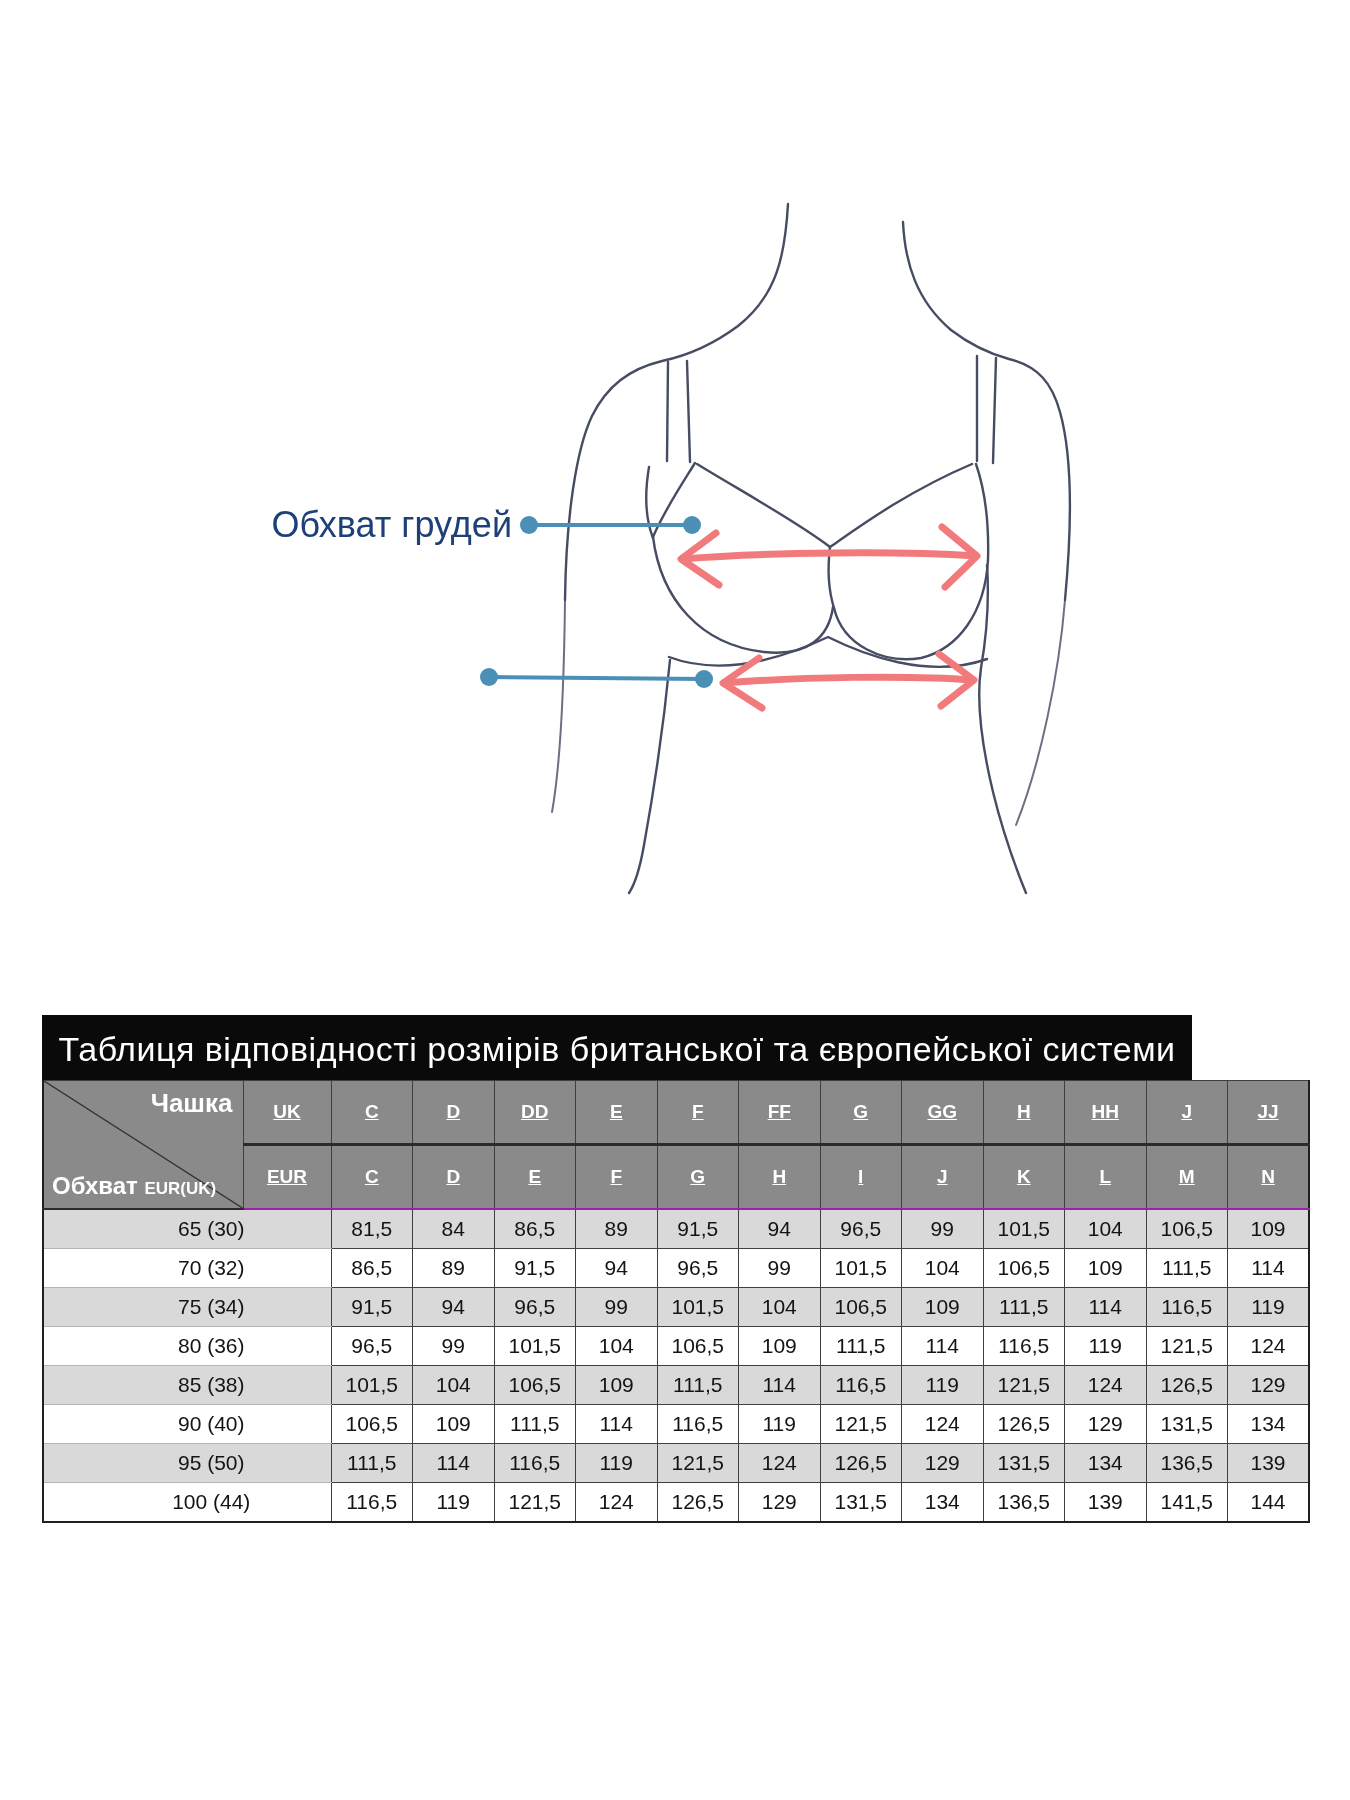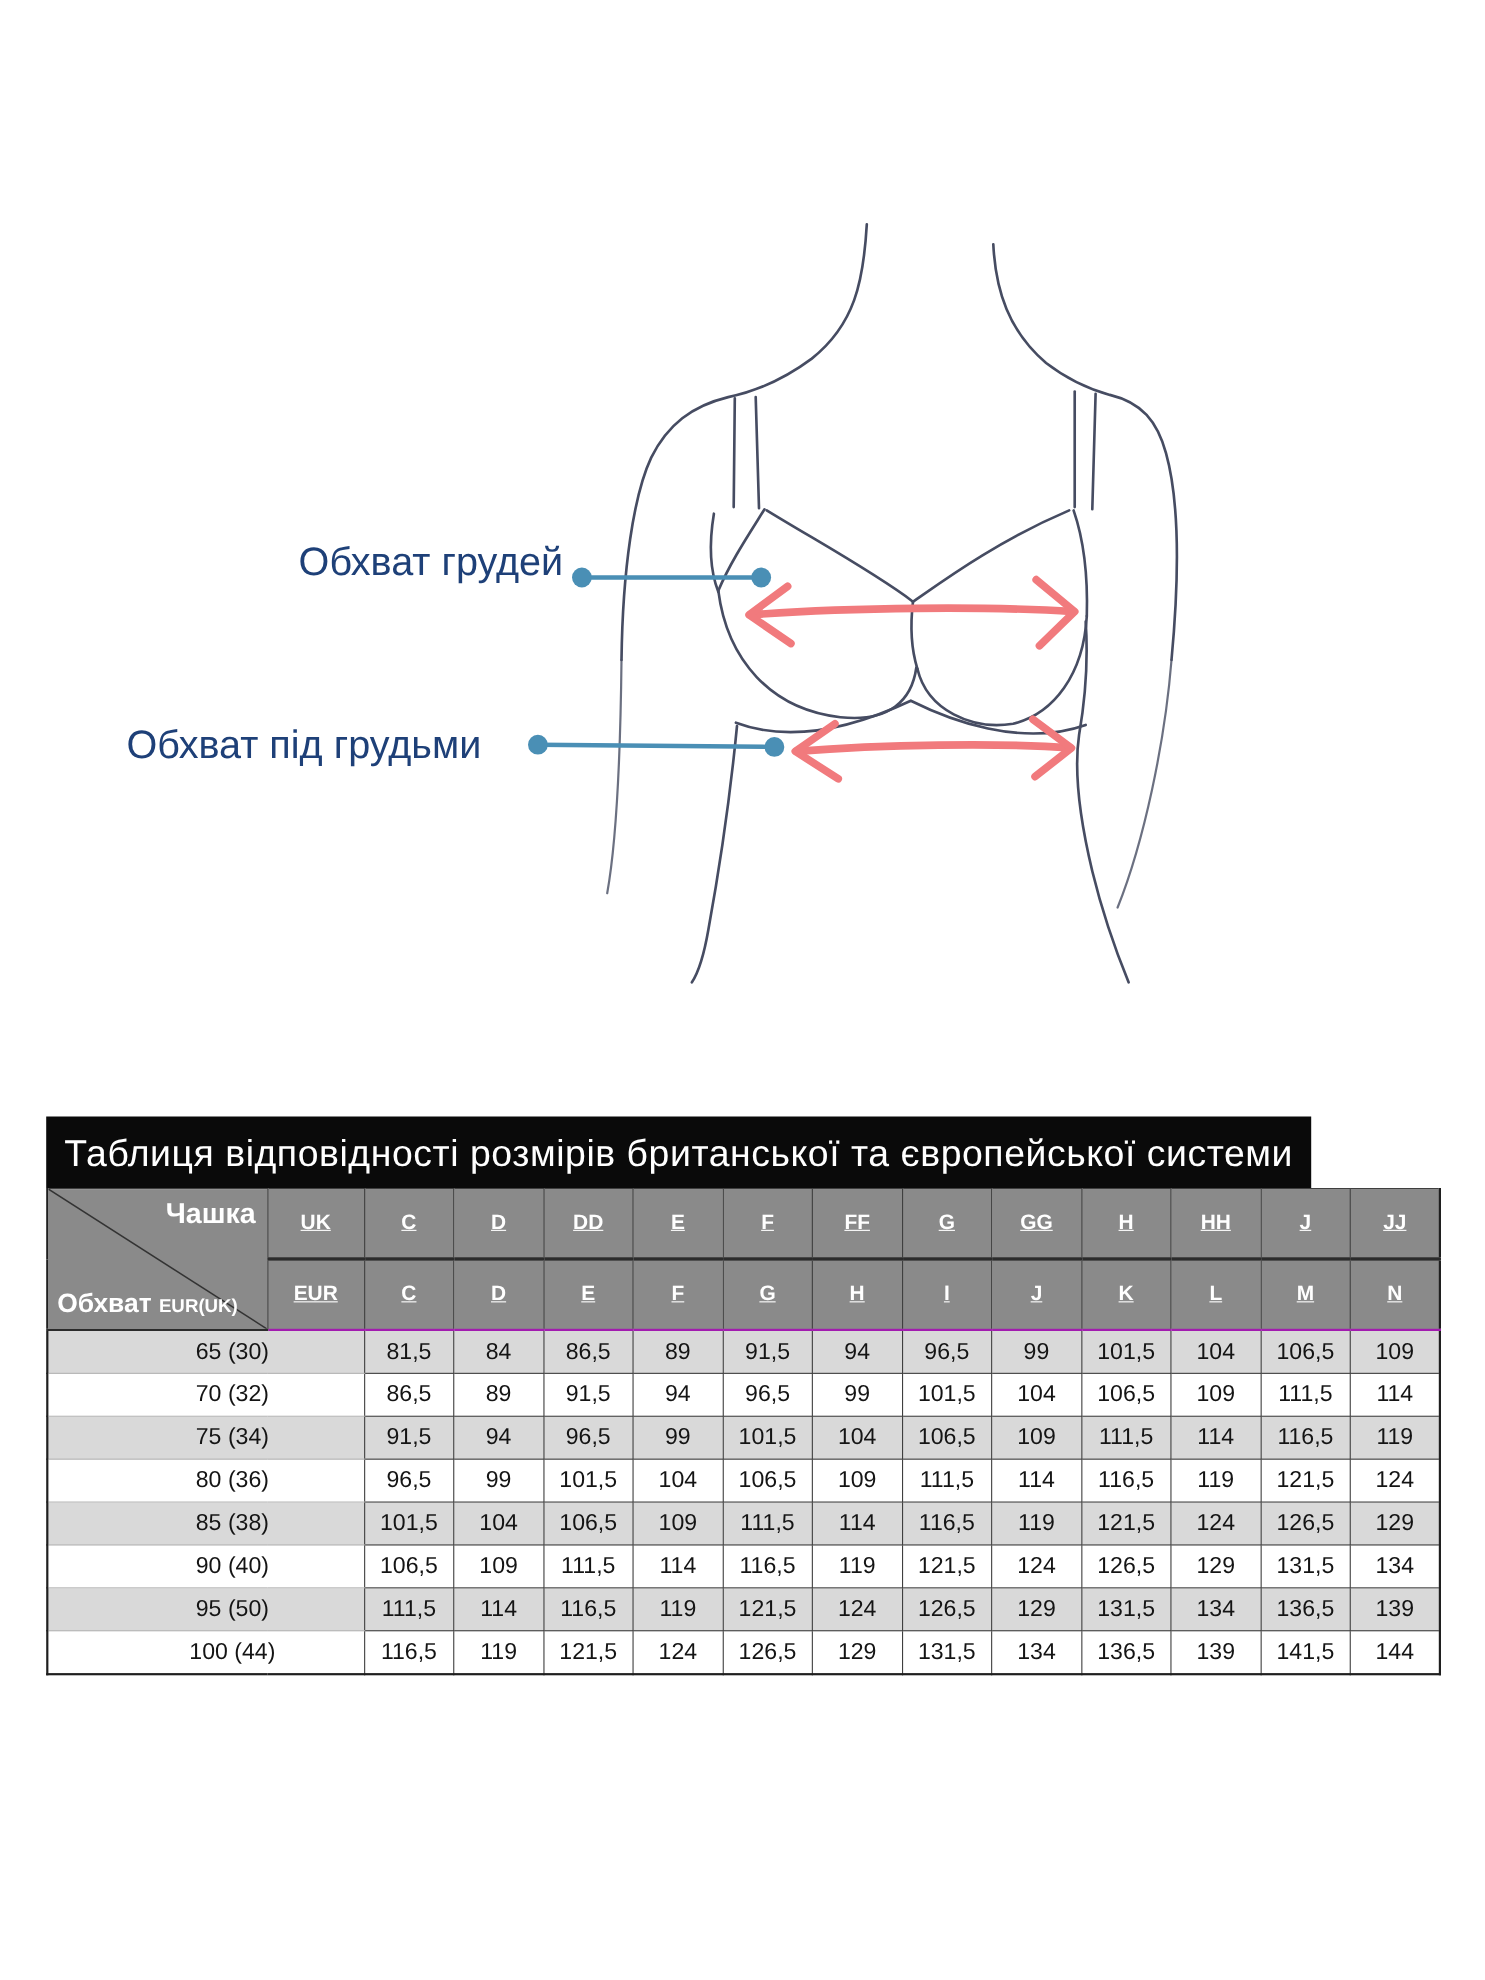--- a/index.html
+++ b/index.html
@@ -96,22 +96,21 @@
       <circle class="dot" cx="529" cy="525" r="9"></circle>
       <circle class="dot" cx="692" cy="525" r="9"></circle>
     </g>
     <g>
       <path class="conn" d="M 489,677 L 704,679"></path>
       <circle class="dot" cx="489" cy="677" r="9"></circle>
       <circle class="dot" cx="704" cy="679" r="9"></circle>
     </g>
   </svg>
 
-  <div class="callout right" style="left:160px;top:489px;width:352px;">Обхват грудей</div>
-  <div class="callout" style="left:115px;top:655px;">Обхват під грудьми</div>
+  <div class="callout right" style="left:160px;top:503px;width:352px;">Обхват грудей</div>
 
   <div class="table-wrap">
     <div class="table-title">Таблиця відповідності розмірів британської та європейської системи</div>
     <table class="size">
       <colgroup>
         <col class="c-band">
           <col class="c-sys">
         <col class="c-val">
           <col class="c-val">
           <col class="c-val">

